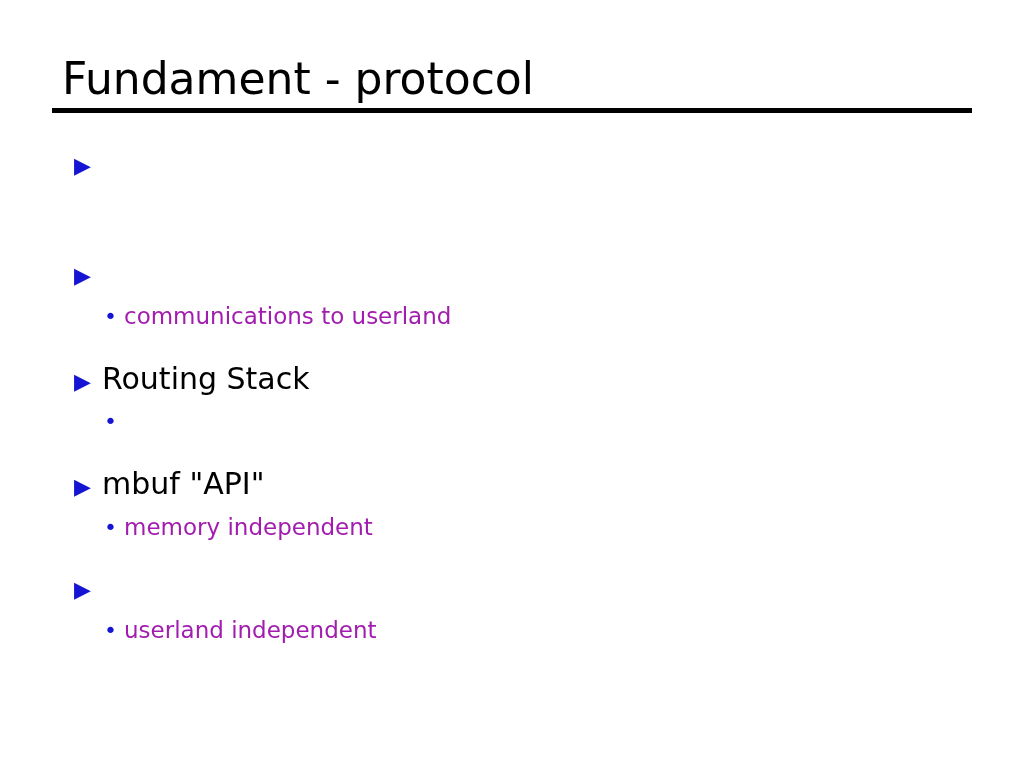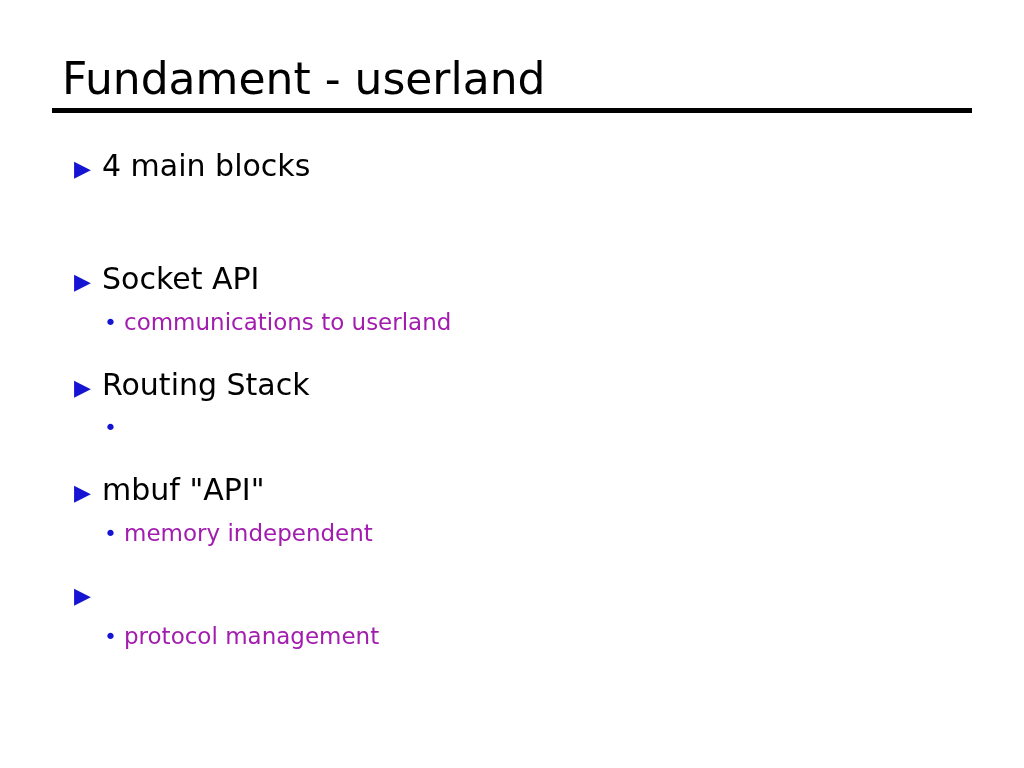--- a/index.html
+++ b/index.html
@@ -90,37 +90,35 @@
   }
   .spacer-first {
     height: 44px;
   }
 </style>
 </head>
 <body>
 
 <div class="slide">
 
-  <div class="slide-title">Fundament - userland</div>
+  <div class="slide-title">Fundament - protocol</div>
   <div class="title-rule"></div>
 
   <div class="content">
 
     <div class="bullet-group">
       <div class="lvl1">
         <span class="marker">▶</span>
-        <span class="txt">4 main blocks</span>
       </div>
       <div class="spacer-first"></div>
     </div>
 
     <div class="bullet-group">
       <div class="lvl1">
         <span class="marker">▶</span>
-        <span class="txt">Socket API</span>
       </div>
       <div class="sublist">
         <div class="lvl2">
           <span class="marker">•</span>
           <span class="txt">communications to userland</span>
         </div>
       </div>
     </div>
 
     <div class="bullet-group">
@@ -148,19 +146,19 @@
       </div>
     </div>
 
     <div class="bullet-group">
       <div class="lvl1">
         <span class="marker">▶</span>
       </div>
       <div class="sublist">
         <div class="lvl2">
           <span class="marker">•</span>
-          <span class="txt">protocol management</span>
+          <span class="txt">userland independent</span>
         </div>
       </div>
     </div>
 
   </div>
 </div>
 
 </body></html>

